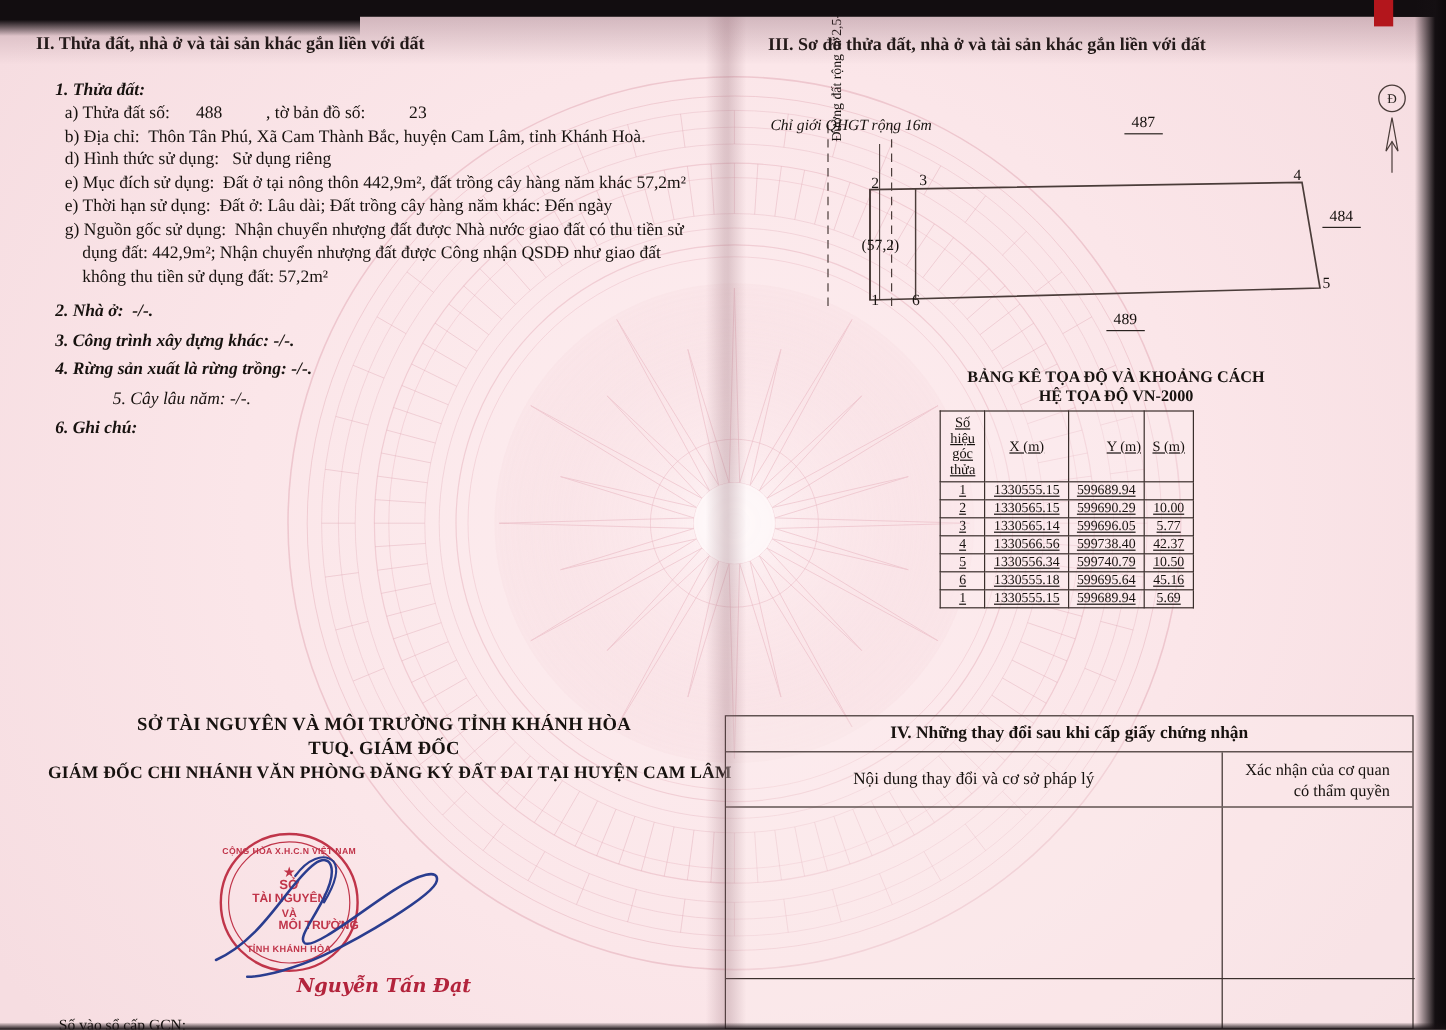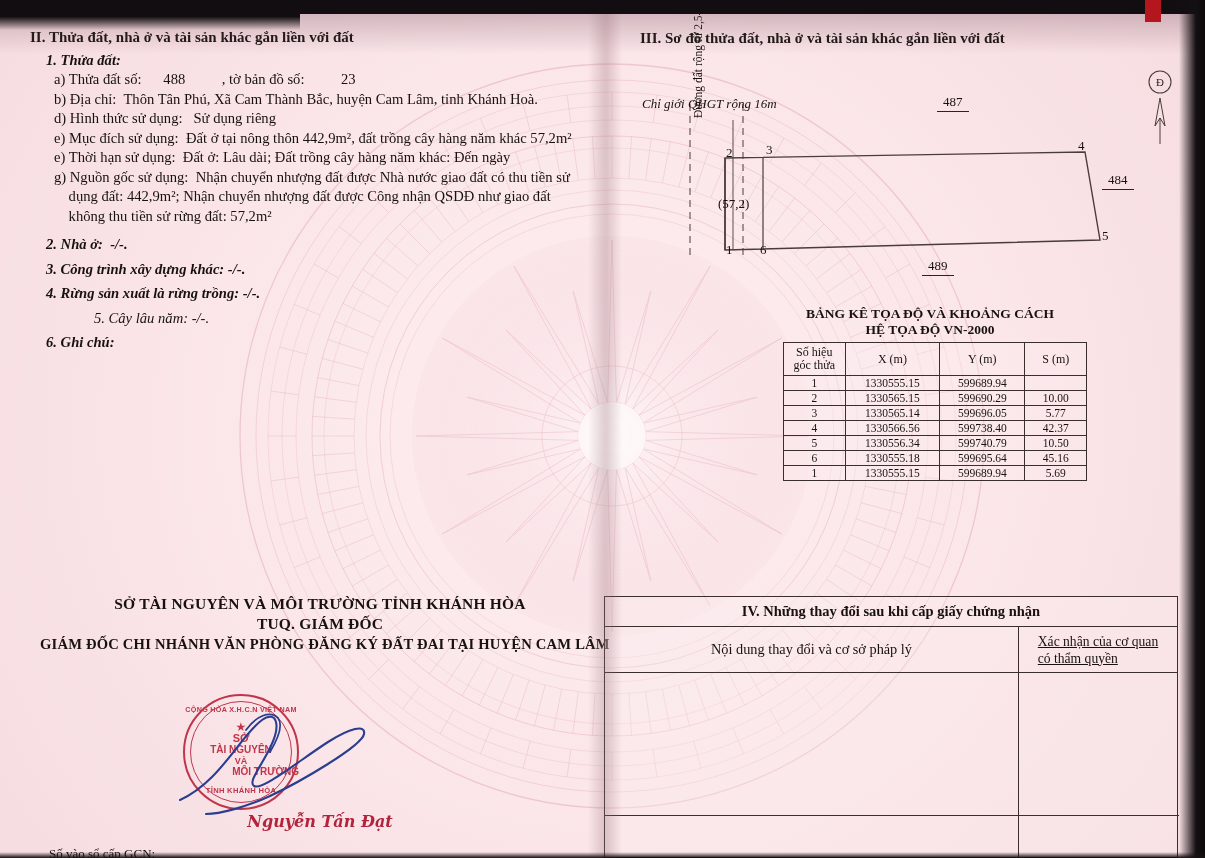--- a/index.html
+++ b/index.html
@@ -58,22 +58,22 @@
   
   #diagram { position:absolute; left:630px; top:60px; width:560px; height:260px; }
   #diagram svg { position:absolute; left:0; top:0; }
   .dlabel { position:absolute; font-size:13px; color:#17120f; font-family:"Liberation Serif", serif; white-space:nowrap; }
   .dlabel.small { font-size:11.5px; }
   .underlined { border-bottom:1px solid #2a2320; padding:0 6px 1px 6px; }
 
   
   #coord-title { position:absolute; left:800px; top:306px; width:260px; text-align:center;
     font-size:13.5px; font-weight:bold; color:#17120f; line-height:16px; }
-  #coord-table { position:absolute; left:783px; top:342px; width:304px;
-    border-collapse:collapse; font-size:11.5px; color:#17120f; background:rgba(253,238,240,.35); }
+  #coord-table { position:absolute; left:783px; top:342px; width:212px;
+    border-collapse:collapse; font-size:11.5px; color:#17120f; background:rgba(253,238,240,.35);text-decoration:underline; }
   #coord-table th, #coord-table td { border:1px solid #3a2f2c; padding:1px 3px; text-align:center; font-weight:normal; }
   #coord-table thead th { font-size:12px; padding:3px 2px; line-height:13px; }
   #coord-table td.c0 { width:50px; }
   #coord-table td.c1 { width:78px; }
   #coord-table td.c2 { width:72px; }
   #coord-table td.c3 { width:52px; }
   #coord-table tbody tr { height:12.5px; }
 
   
   #sign { position:absolute; left:40px; top:594px; width:560px; text-align:center; color:#17120f; }
@@ -95,22 +95,22 @@
   #gcn { position:absolute; left:36px; top:830px; font-size:13px; color:#17120f; white-space:pre; }
 
   
   #sec4 { position:absolute; left:604px; top:596px; width:574px; height:262px;
     border:1px solid #3a2f2c; background:rgba(253,238,240,.30); }
   #sec4 .h { height:30px; border-bottom:1px solid #3a2f2c; display:flex; align-items:center; justify-content:center;
      font-weight:bold; font-size:14.5px; color:#17120f; }
   #sec4 .sub { display:flex; height:46px; border-bottom:1px solid #3a2f2c; }
   #sec4 .sub .c1 { flex:1 1 auto; width:414px; border-right:1px solid #3a2f2c; display:flex; align-items:center; justify-content:center;
      font-size:14.3px; color:#17120f; text-align:center; }
-  #sec4 .sub .c2 { width:158px; display:flex; align-items:center; justify-content:center; text-align:left;
-     font-size:13.6px; color:#17120f; line-height:17px;text-decoration:underline; }
+  #sec4 .sub .c2 { width:158px; display:flex; align-items:center; justify-content:center; text-align:right;
+     font-size:13.6px; color:#17120f; line-height:17px; }
   #sec4 .body { display:flex; height:184px; }
   #sec4 .body .c1 { width:414px; border-right:1px solid #3a2f2c; }
   #sec4 .body .c2 { width:158px; }
   #sec4 .rowline { position:absolute; left:0; width:574px; border-top:1px solid #3a2f2c; }
 </style>
 </head>
 <body>
 
 <div id="paper">
 
@@ -317,30 +317,30 @@
             </g>
         </g>
         <circle r="34" fill="#ffffff" opacity=".85"></circle>
         <circle r="70" fill="none" stroke="#dfa0ae" stroke-width="0.8" opacity=".6"></circle>
       </g>
     </svg>
   </div>
 
   <div id="left-block">
     <div class="line hd">II. Thửa đất, nhà ở và tài sản khác gắn liền với đất</div>
-    <div class="line sub" style="margin-left:16px;margin-top:3px;">1. Thửa đất:</div>
+    <div class="line sub" style="margin-left:16px;margin-top:18px;">1. Thửa đất:</div>
     <div style="margin-left:24px;">
       <div class="line">a) Thửa đất số:      488          , tờ bản đồ số:          23</div>
       <div class="line">b) Địa chỉ:  Thôn Tân Phú, Xã Cam Thành Bắc, huyện Cam Lâm, tỉnh Khánh Hoà.</div>
       <div class="line">d) Hình thức sử dụng:   Sử dụng riêng</div>
       <div class="line">e) Mục đích sử dụng:  Đất ở tại nông thôn 442,9m², đất trồng cây hàng năm khác 57,2m²</div>
       <div class="line">e) Thời hạn sử dụng:  Đất ở: Lâu dài; Đất trồng cây hàng năm khác: Đến ngày</div>
       <div class="line">g) Nguồn gốc sử dụng:  Nhận chuyển nhượng đất được Nhà nước giao đất có thu tiền sử</div>
       <div class="line">    dụng đất: 442,9m²; Nhận chuyển nhượng đất được Công nhận QSDĐ như giao đất</div>
-      <div class="line">    không thu tiền sử rừng đất: 57,2m²</div>
+      <div class="line">    không thu tiền sử dụng đất: 57,2m²</div>
     </div>
     <div style="margin-left:16px;margin-top:9px;">
       <div class="line sub" style="font-weight:bold;">2. Nhà ở:  -/-.</div>
       <div class="line sub" style="font-weight:bold;margin-top:5px;">3. Công trình xây dựng khác: -/-.</div>
       <div class="line sub" style="font-weight:bold;margin-top:5px;">4. Rừng sản xuất là rừng trồng: -/-.</div>
       <div class="line sub" style="font-weight:normal;margin-top:5px;margin-left:48px;">5. Cây lâu năm: -/-.</div>
       <div class="line sub" style="font-weight:bold;margin-top:5px;">6. Ghi chú:</div>
     </div>
   </div>
 
@@ -389,21 +389,21 @@
   <div id="coord-title">
     <div>BẢNG KÊ TỌA ĐỘ VÀ KHOẢNG CÁCH</div>
     <div>HỆ TỌA ĐỘ VN-2000</div>
   </div>
 
   <table id="coord-table">
     <thead>
       <tr>
         <th style="width:52px;"><span>Số hiệu</span><br><span>góc thửa</span></th>
         <th style="width:80px;">X (m)</th>
-        <th style="width:72px;">Y (m)</th>
+        <th style="width:72px;text-align:right;">Y (m)</th>
         <th style="width:52px;">S (m)</th>
       </tr>
     </thead>
     <tbody id="coord-body">
         <tr>
           <td class="c0">1</td>
           <td class="c1">1330555.15</td>
           <td class="c2">599689.94</td>
           <td class="c3"></td>
         </tr>

